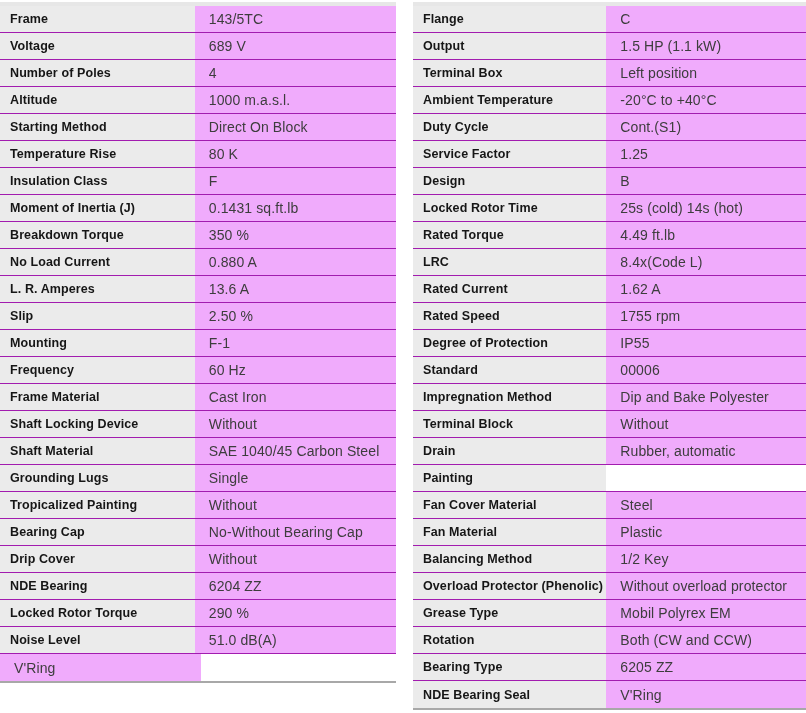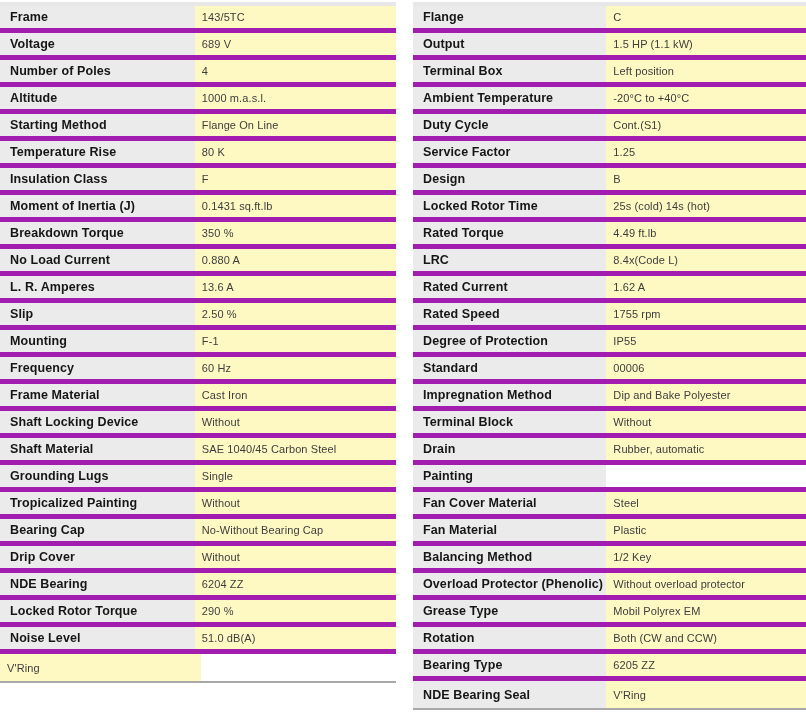--- a/index.html
+++ b/index.html
@@ -19,45 +19,45 @@
   .spec-table {
     border-top: 4px solid #e7e7e7;
     border-bottom: 2px solid #a8a8a8;
     align-self: flex-start;
   }
   .spec-table.left  { width: 396px; }
   .spec-table.right { width: 393px; }
   .spec-row {
     display: flex;
     height: 27px;
-    border-bottom: 5px solid #a21caf;
+    border-bottom: 1px solid #a21caf;
     align-items: stretch;
   }
   .spec-row:last-child { border-bottom: none; }
   .spec-label {
     width: 49.2%;
     background: #ebebeb;
     display: flex;
     align-items: center;
     padding-left: 10px;
     font-weight: 700;
     font-size: 12.5px;
     letter-spacing: 0.1px;
     color: #161616;
     white-space: nowrap;
     overflow: hidden;
   }
   .spec-value {
     width: 50.8%;
-    background: #fef9c3;
+    background: #f0abfc;
     display: flex;
     align-items: center;
-    padding-left: 7px;
+    padding-left: 14px;
     font-weight: 400;
-    font-size: 11px;
+    font-size: 14px;
     letter-spacing: 0.1px;
     color: #3d3d3d;
     white-space: nowrap;
     overflow: hidden;
   }
 </style>
 </head>
 <body>
 
 <div class="page">
@@ -73,21 +73,21 @@
       <div class="spec-row">
         <div class="spec-label">Number of Poles</div>
         <div class="spec-value">4</div>
       </div>
       <div class="spec-row">
         <div class="spec-label">Altitude</div>
         <div class="spec-value">1000 m.a.s.l.</div>
       </div>
       <div class="spec-row">
         <div class="spec-label">Starting Method</div>
-        <div class="spec-value">Flange On Line</div>
+        <div class="spec-value">Direct On Block</div>
       </div>
       <div class="spec-row">
         <div class="spec-label">Temperature Rise</div>
         <div class="spec-value">80 K</div>
       </div>
       <div class="spec-row">
         <div class="spec-label">Insulation Class</div>
         <div class="spec-value">F</div>
       </div>
       <div class="spec-row">

